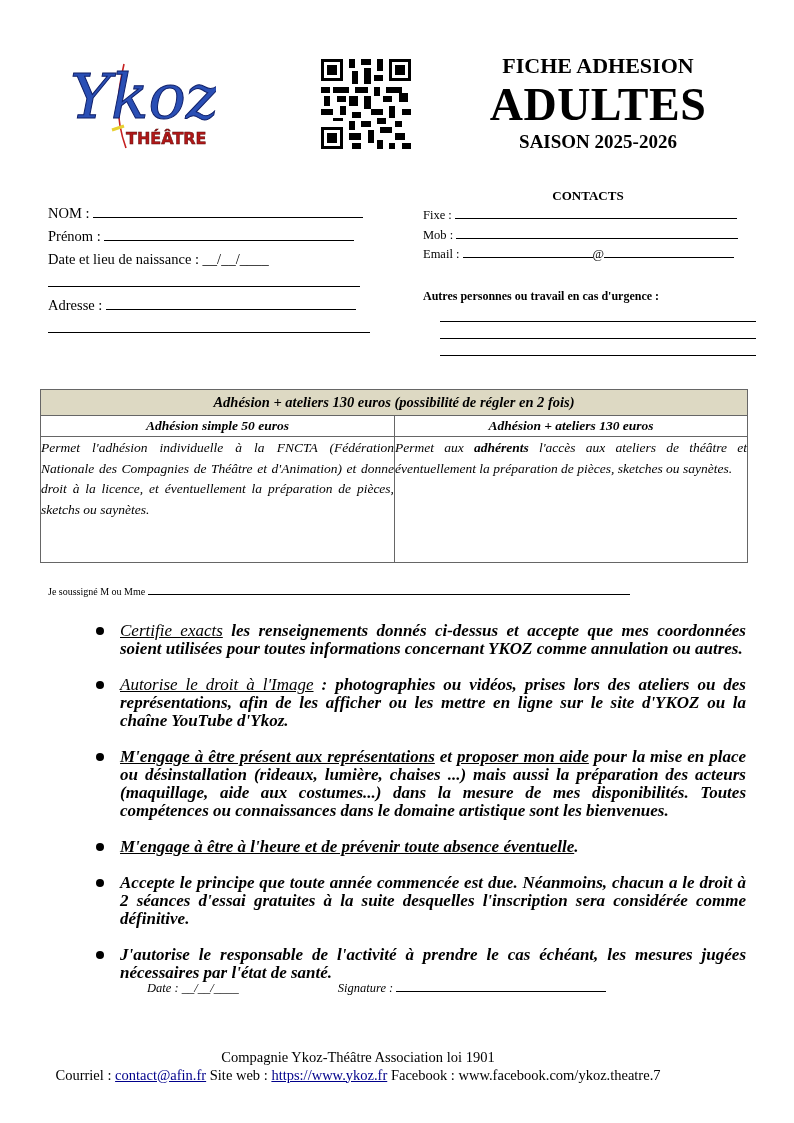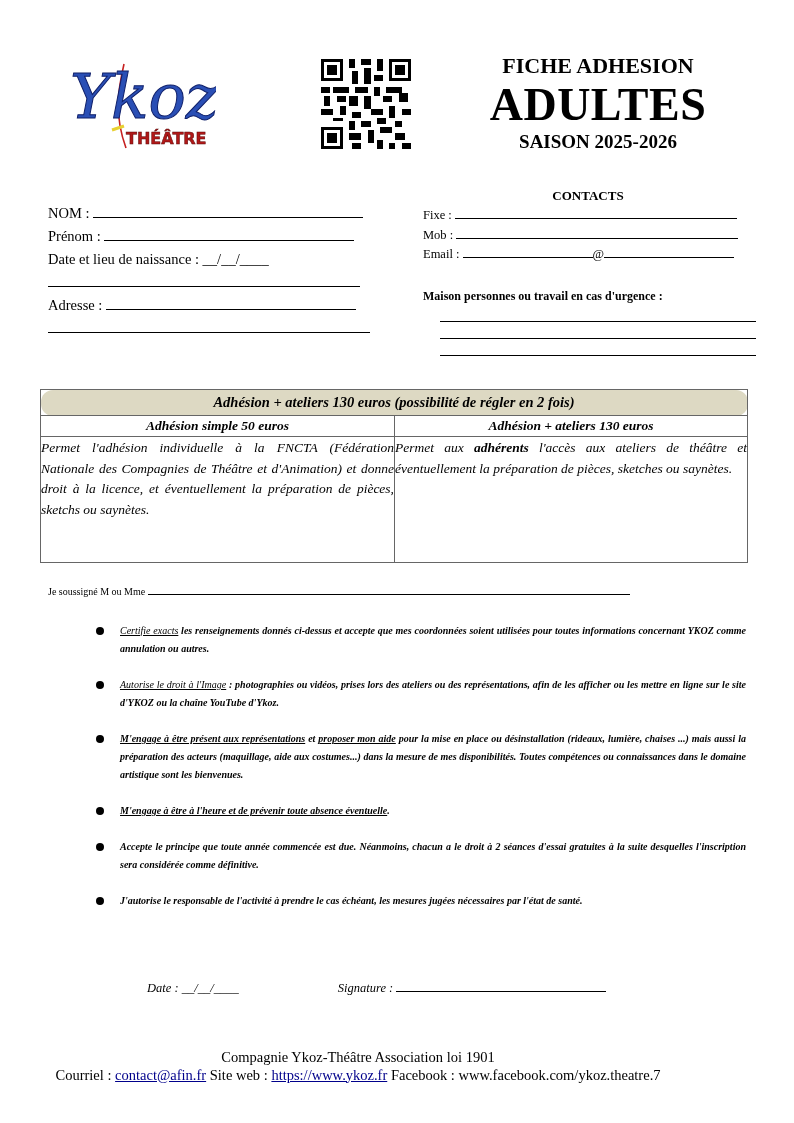--- a/index.html
+++ b/index.html
@@ -25,30 +25,30 @@
   #contacts .c-title { text-align: center; font-weight: bold; font-size: 13px; height: 20px; line-height: 20px; margin-left: -10px; }
   #contacts .line-row { height: 19.5px; line-height: 19.5px; }
   #contacts .uline { height: 12px; }
   #urgence-title { margin-top: 22px; font-weight: bold; font-size: 12px; height: 18px; line-height: 18px; }
   .blank-line { border-bottom: 1px solid #000; width: 316px; margin-left: 17px; height: 17px; }
   .blank-line:first-of-type { margin-top: 2px; }
 
   
   #fees-table { position: absolute; left: 40px; top: 389px; width: 708px; border-collapse: collapse; font-size: 13.5px; font-style: italic; }
   #fees-table td, #fees-table th { border: 1px solid #666; }
-  #fees-table .head-row th { background: #ddd9c3; height: 26px; font-size: 14.5px; font-weight: bold; border-radius: 12px; }
+  #fees-table .head-row th { background: #ddd9c3; height: 26px; font-size: 14.5px; font-weight: bold; }
   #fees-table .sub-row th { height: 21px; font-weight: bold; font-size: 13.5px; }
   #fees-table .body-row td { height: 126px; vertical-align: top; padding: 1px 0; line-height: 20.5px; text-align: justify; font-weight: normal; }
   #fees-table .body-row td b { font-weight: bold; }
 
   
   #soussigne { position: absolute; left: 48px; top: 580px; font-size: 10px; white-space: nowrap; }
 
   
-  #commitments { position: absolute; left: 94px; top: 622px; width: 652px; font-size: 10px; font-style: italic; }
+  #commitments { position: absolute; left: 94px; top: 622px; width: 652px; font-size: 17px; font-style: italic; }
   .c-item { position: relative; padding-left: 26px; line-height: 18px; text-align: justify; margin-bottom: 18px; }
   .c-item .bullet { position: absolute; left: 2px; top: 5px; width: 8px; height: 8px; background: #000; border-radius: 50%; }
   .c-item u { text-decoration: underline; }
   .c-item.bold { font-weight: bold; }
 
   #date-sign { position: absolute; left: 147px; top: 981px; font-size: 12.5px; font-style: italic; white-space: nowrap; }
   #date-sign .sig { margin-left: 96px; }
 
   
   #footer { position: absolute; left: 0; top: 1049px; width: 716px; text-align: center; font-size: 14.5px; line-height: 17.5px; }
@@ -157,21 +157,21 @@
     <span class="uline" style="width:282px"></span>
   </div>
   <div class="line-row">
     <span>Mob :</span>
     <span class="uline" style="width:282px"></span>
   </div>
   <div class="line-row">
     <span>Email :</span>
     <span class="uline" style="width:130px"></span><span>@</span><span class="uline" style="width:130px"></span>
   </div>
-  <div id="urgence-title">Maison personnes ou travail en cas d'urgence :</div>
+  <div id="urgence-title">Autres personnes ou travail en cas d'urgence :</div>
   <div class="blank-line"></div>
   <div class="blank-line"></div>
   <div class="blank-line"></div>
 </div>
 
 <table id="fees-table" class="hand">
   <tbody>
       <tr class="head-row">
     <th colspan="2">Adhésion + ateliers 130 euros (possibilité de régler en 2 fois)</th>
   </tr>

